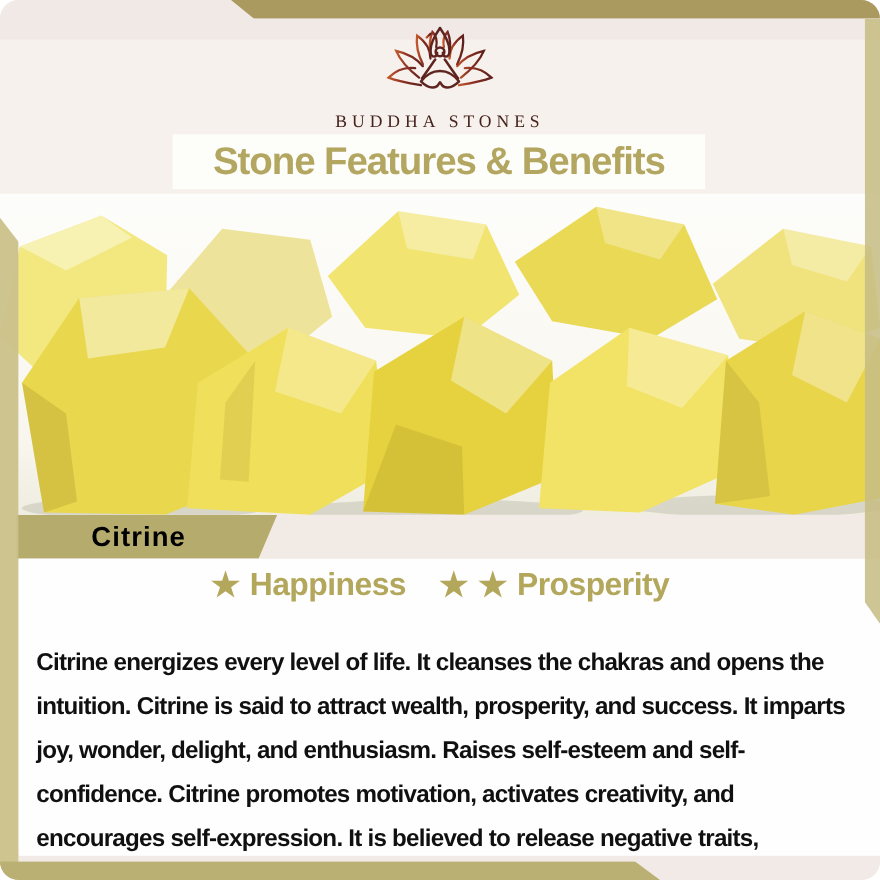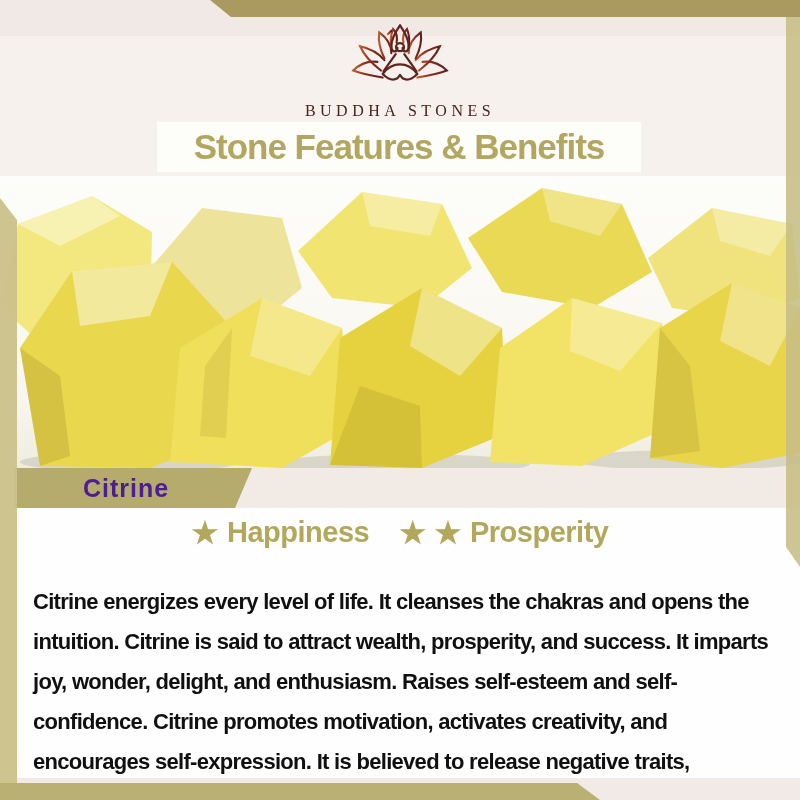--- a/index.html
+++ b/index.html
@@ -2,20 +2,21 @@
 <html><head>
 <meta charset="utf-8">
 <style>
   html,body{margin:0;padding:0;}
   .poster{
     position:relative;
     width:800px;height:800px;
     background:#f6f1ec;
     overflow:hidden;
     font-family:"Liberation Sans", sans-serif;
+    border-radius:17px;
   }
   
   .top-pink-strip{position:absolute;left:0;top:0;width:800px;height:36px;background:#f0e9e6;}
   .top-olive-bar{position:absolute;left:0;top:0;width:800px;height:17px;background:#aa9a5f;
     clip-path:polygon(210px 0,100% 0,100% 100%,231px 100%);}
   .right-olive-strip{position:absolute;left:786px;top:17px;width:14px;height:550px;
     background:rgba(198,189,133,.88);
     clip-path:polygon(0 0,100% 0,100% 100%,0 calc(100% - 20px));}
   .left-olive-strip{position:absolute;left:0;top:198px;width:17px;height:602px;
     background:rgba(203,194,139,.96);
@@ -36,21 +37,21 @@
   .title-text{font-size:35px;font-weight:bold;letter-spacing:-1px;color:#b2a660;text-align:right;}
 
   
   .photo{position:absolute;left:0;top:176px;width:800px;height:295px;}
 
   
   .ribbon-row-bg{position:absolute;left:14px;top:468px;width:786px;height:40px;background:#f2eae5;}
   .citrine-ribbon{position:absolute;left:14px;top:468px;width:238px;height:40px;background:#b5ab6c;
     clip-path:polygon(0 0,100% 0,calc(100% - 17px) 100%,0 100%);
     display:flex;align-items:center;justify-content:center;}
-  .citrine-label{color:#4c1d95;font-size:25px;font-weight:bold;letter-spacing:1px;padding-right:14px;}
+  .citrine-label{color:#000000;font-size:25px;font-weight:bold;letter-spacing:1px;padding-right:14px;}
 
   
   .content{position:absolute;left:17px;top:508px;width:783px;height:270px;background:#fefefe;}
   .benefits-row{position:absolute;left:0;top:512px;width:800px;height:40px;
     display:flex;align-items:center;justify-content:center;
     color:#b3a75c;font-size:29px;font-weight:bold;letter-spacing:-0.5px;}
   .benefit-item{display:flex;align-items:center;}
   .benefit-item .star{margin-right:9px;font-size:30px;}
   .gap-wide{width:30px;}
   .description{position:absolute;left:33px;top:560px;width:744px;

